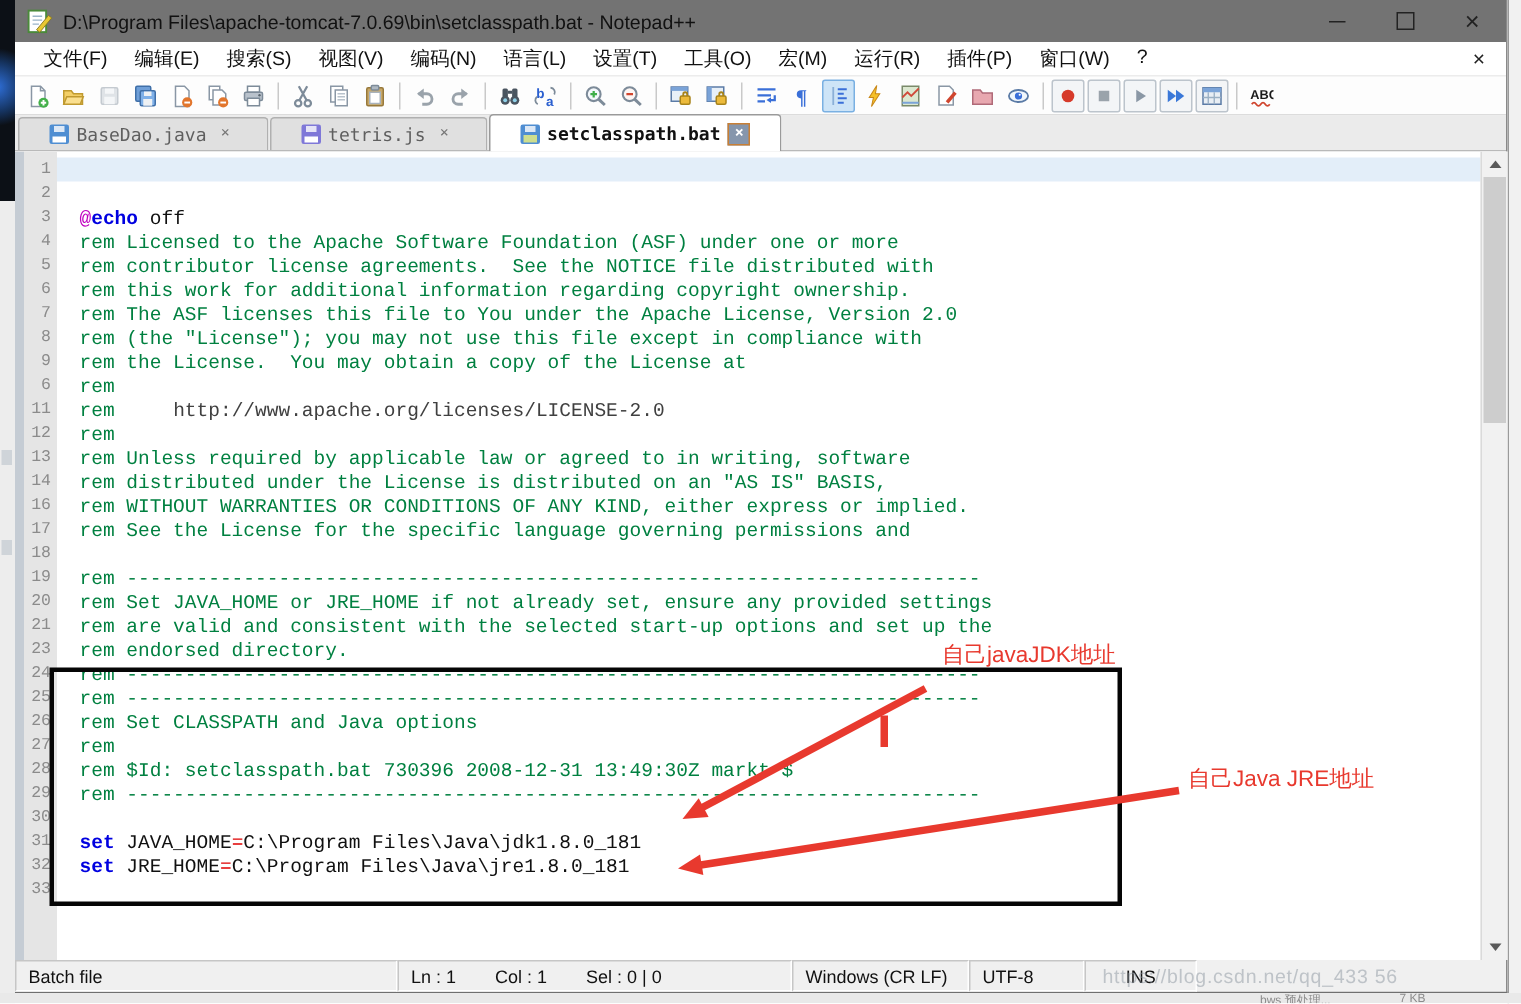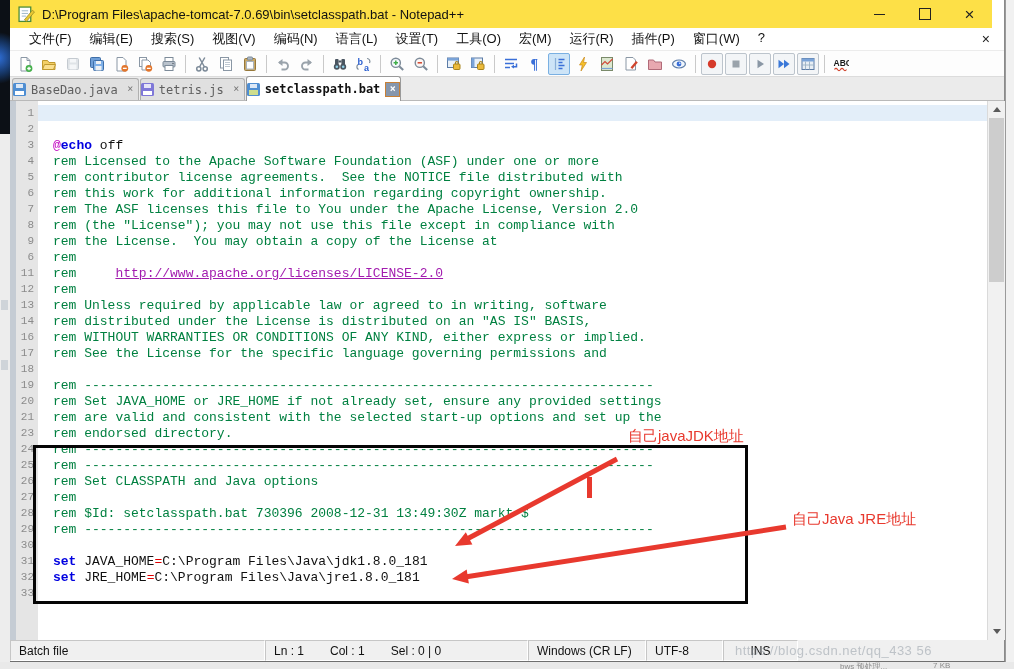--- a/index.html
+++ b/index.html
@@ -15,22 +15,22 @@
   .bg-right{position:absolute;right:0;top:0;width:9px;height:669px;background:#f1f1f1;border-left:1px solid #9a9a9a;box-sizing:border-box;}
   .bg-bottom{position:absolute;left:0;top:662px;width:1014px;height:7px;background:#e9e9e9;
              font-size:8px;color:#8b8b8b;overflow:hidden;}
   .bg-bottom span{position:absolute;top:-1px;}
 
   
   .window{position:absolute;left:10px;top:0;width:995px;height:662px;background:#fff;
           border-right:1px solid #8a8a8a;border-bottom:1px solid #6f6f6f;box-sizing:border-box;}
 
   
-  .titlebar{position:absolute;left:0;top:0;right:12px;height:28px;display:flex;align-items:center;
-            padding-left:8px;font-size:13px;color:#111;background:#fde047;}
+  .titlebar{position:absolute;left:0;top:0;right:0;height:28px;display:flex;align-items:center;
+            padding-left:8px;font-size:13px;color:#111;background:#737373;}
   .titlebar .app-icon{width:17px;height:17px;margin-right:7px;flex:0 0 auto;}
   .win-controls{margin-left:auto;display:flex;align-items:center;height:28px;}
   .win-btn{width:45px;height:28px;display:flex;align-items:center;justify-content:center;color:#222;}
   .min-glyph{width:11px;height:0;border-top:1.6px solid #222;display:block;}
   .max-glyph{width:10px;height:10px;border:1.4px solid #222;display:block;}
   .close-glyph{font-size:17px;line-height:17px;}
 
   
   .menubar{position:absolute;left:0;top:28px;right:0;height:22px;display:flex;align-items:center;
            font-size:13px;color:#111;background:#fff;padding-left:10px;}
@@ -42,21 +42,21 @@
            padding-left:3px;background:#fdfdfd;border-top:1px solid #ececec;border-bottom:1px solid #dcdcdc;box-sizing:border-box;}
   .tbtn{width:22px;height:22px;display:flex;align-items:center;justify-content:center;border:1px solid transparent;box-sizing:border-box;margin:0 1px;border-radius:2px;}
   .tbtn svg{width:16px;height:16px;display:block;}
   .tbtn.active{background:#cde4f7;border-color:#7ab0e2;}
   .tbtn.boxed{border-color:#bcc4cc;background:#f3f5f7;}
   .tbtn.disabled{opacity:.55;}
   .tsep{width:1px;height:18px;background:#c9c9c9;margin:0 4px;flex:0 0 auto;}
 
   
   .tabbar{position:absolute;left:0;top:77px;right:0;height:24px;background:#ebebeb;display:flex;align-items:flex-end;padding-left:2px;border-bottom:1px solid #b9b9b9;box-sizing:border-box;}
-  .tab{display:flex;align-items:center;gap:5px;height:21px;padding:0 0;margin-right:1px;
+  .tab{display:flex;align-items:center;gap:5px;height:21px;padding:0 20px;margin-right:1px;
        background:#e0e0e0;border:1px solid #b0b0b0;border-bottom:none;border-radius:3px 3px 0 0;
        font-size:12px;color:#5f5f5f;font-family:"DejaVu Sans Mono",monospace;}
   .tab.active{background:#fff;height:24px;color:#111;font-weight:bold;margin-bottom:-1px;border-color:#9a9a9a;}
   .floppy{width:13px;height:13px;border-radius:1.5px;position:relative;flex:0 0 auto;}
   .floppy .shutter{position:absolute;left:3px;top:1px;width:7px;height:4px;background:rgba(255,255,255,.8);}
   .floppy .flabel{position:absolute;left:2px;bottom:1px;width:9px;height:4.5px;background:#fff;}
   .tab-close{width:13px;height:13px;font-size:10px;line-height:12px;text-align:center;color:#777;border:1px solid transparent;flex:0 0 auto;}
   .tab.active .tab-close{background:#8696ac;color:#fff;border-color:#c87f35;}
 
   
@@ -64,21 +64,21 @@
   .bm-margin{position:absolute;left:0;top:0;bottom:0;width:6px;background:#c5ccd4;}
   .num-col{position:absolute;left:6px;top:0;bottom:0;width:22px;background:#e5e5e5;}
   .code-rows{position:absolute;left:0;top:4px;right:18px;}
   .row{display:flex;height:16px;line-height:16px;position:relative;white-space:pre;}
   .row.hl::before{content:"";position:absolute;left:28px;right:0;top:0;bottom:0;background:#e3eef9;}
   .num{width:24px;padding-right:4px;text-align:right;color:#8b8b8b;
        font:11px/16px "Liberation Mono",monospace;position:relative;flex:0 0 auto;}
   .code{font:13px/16px "Liberation Mono",monospace;color:#101010;position:relative;padding-left:15px;flex:1;margin-top:33px;}
   .tok-g{color:#008040;} .tok-k{color:#0000e0;font-weight:bold;}
   .tok-r{color:#e00000;} .tok-m{color:#c000c0;} .tok-t{color:#101010;}
-  .tok-u{color:#a21caf;text-decoration:underline;}
+  .tok-u{color:#404040;}
 
   
   .anno-box{position:absolute;left:23px;top:344px;width:709px;height:153px;border:3px solid #050505;pointer-events:none;}
   .anno-svg{position:absolute;left:0;top:0;pointer-events:none;}
   .anno-label{position:absolute;font-size:15px;color:#e8392e;white-space:nowrap;pointer-events:none;}
   .lbl-jdk{left:618px;top:326px;}
   .lbl-jre{left:782px;top:409px;}
 
   
   .scrollbar{position:absolute;right:0;top:0;width:18px;height:539px;background:#f1f1f1;border-left:1px solid #dadada;box-sizing:border-box;}

